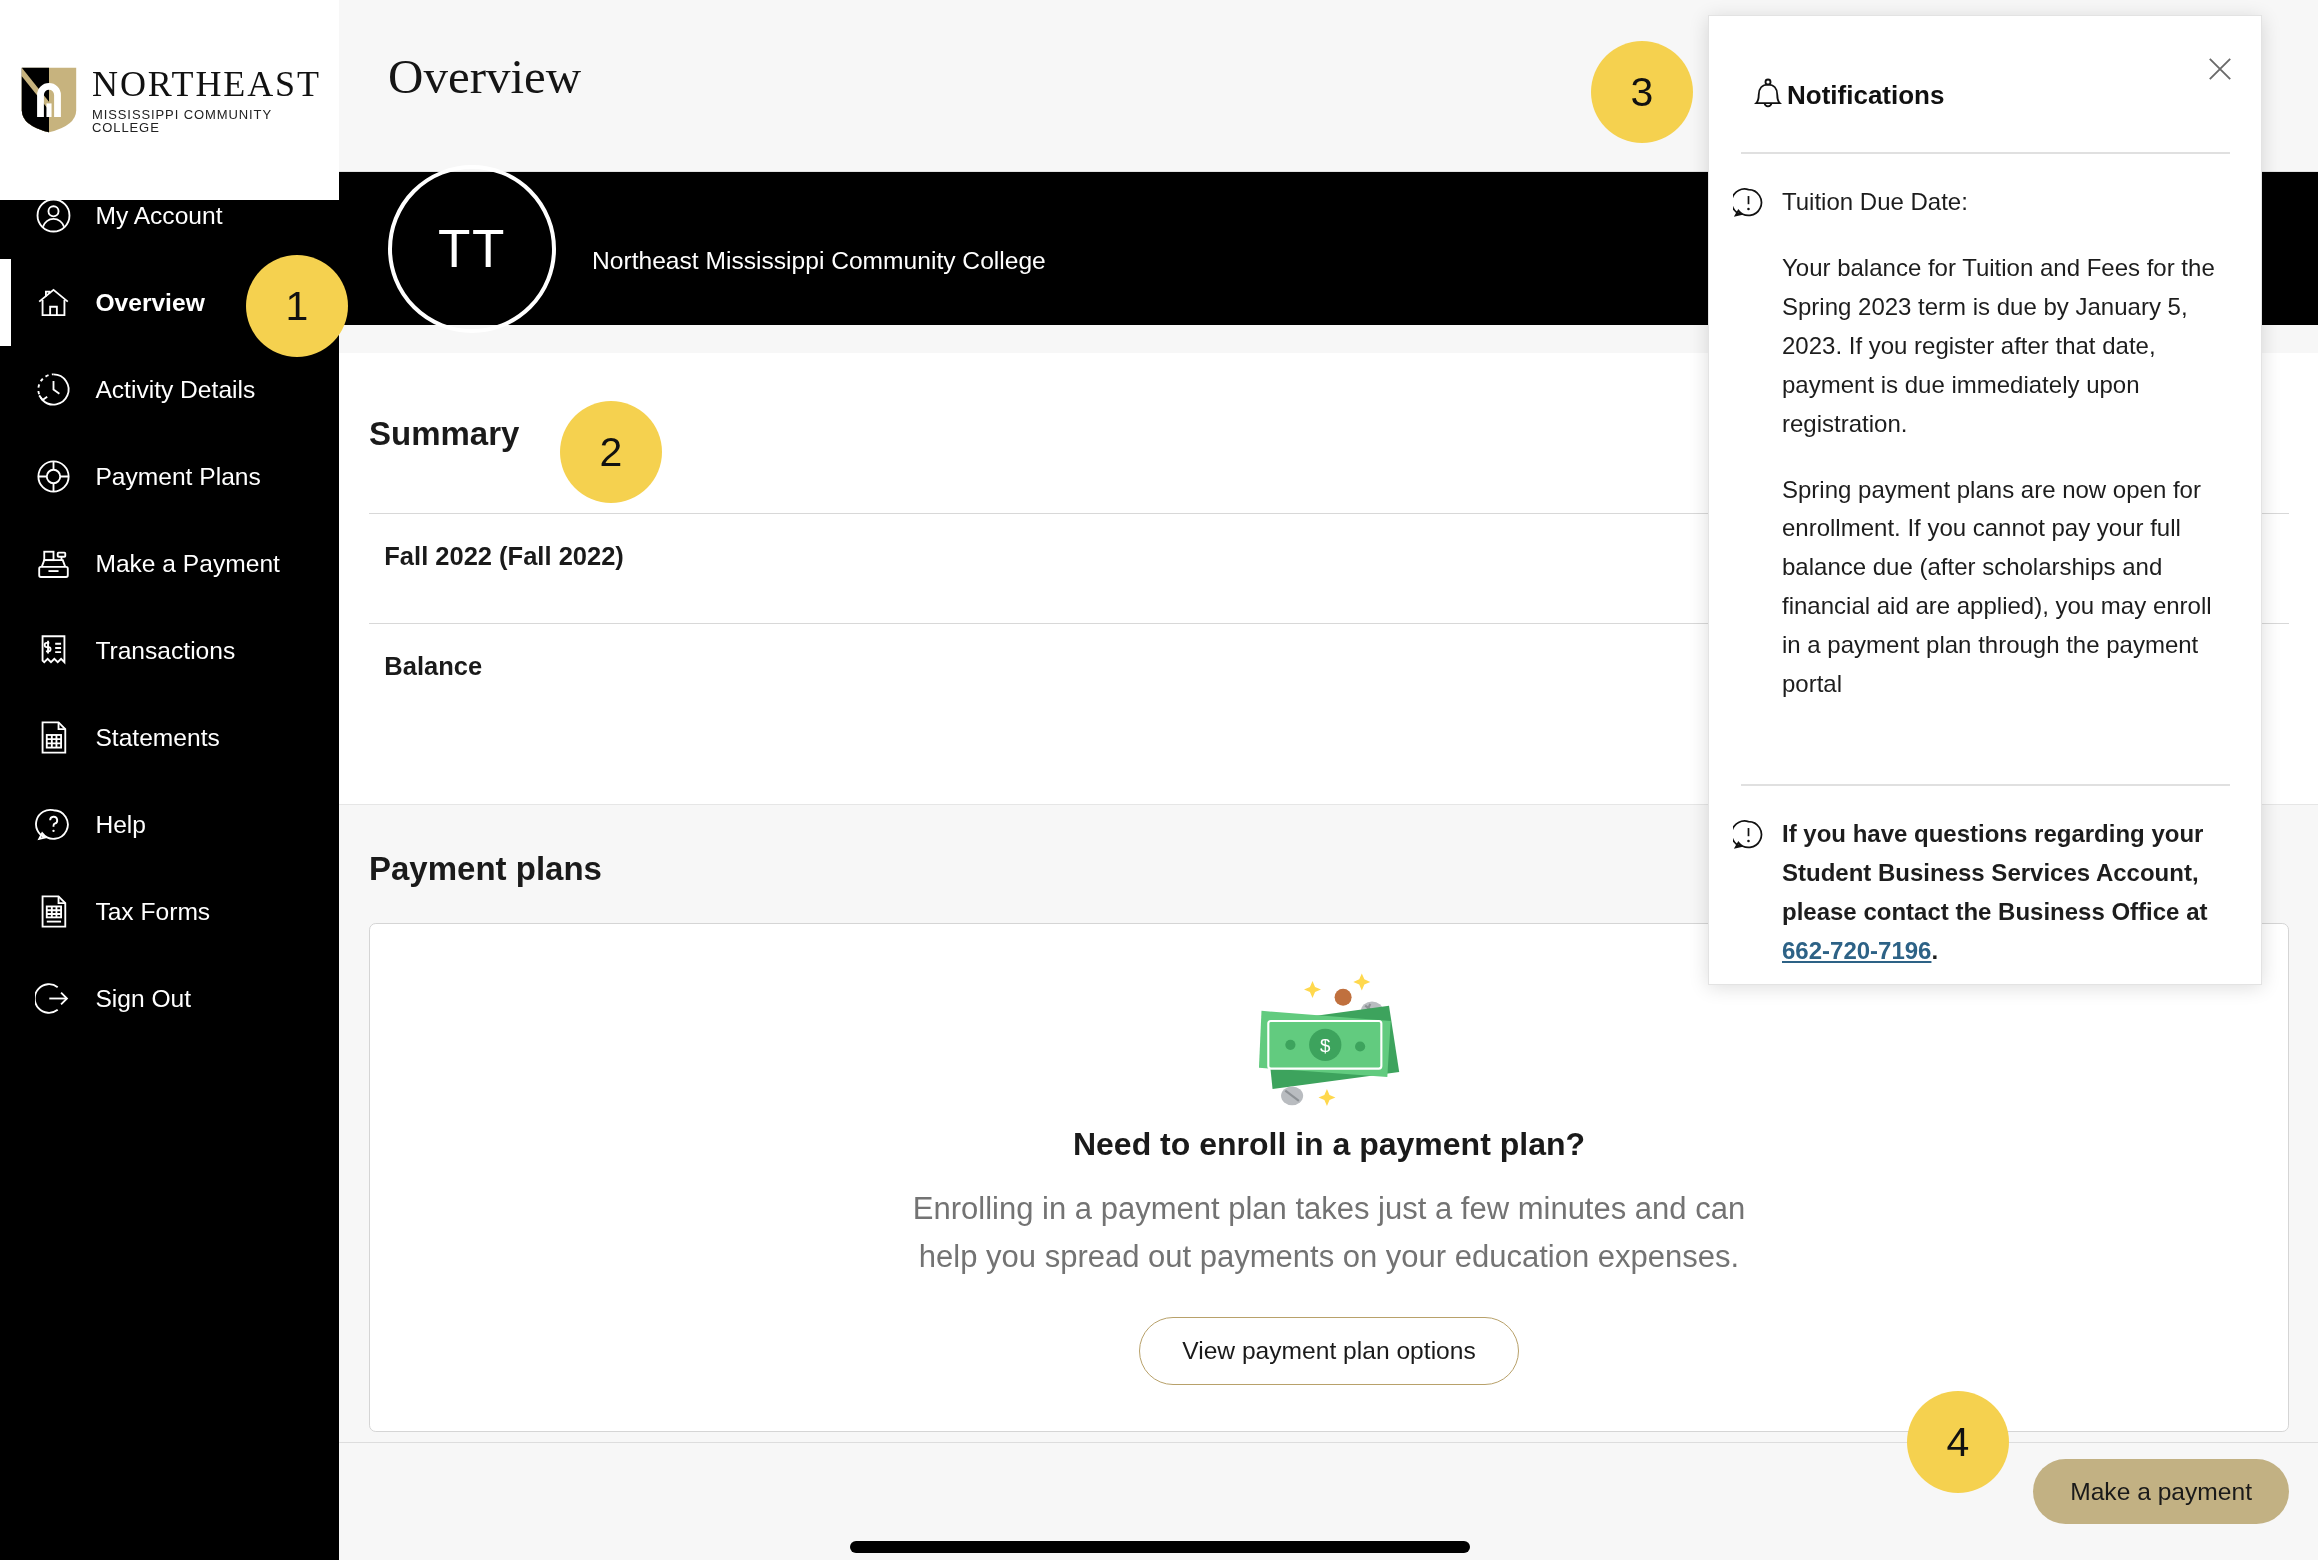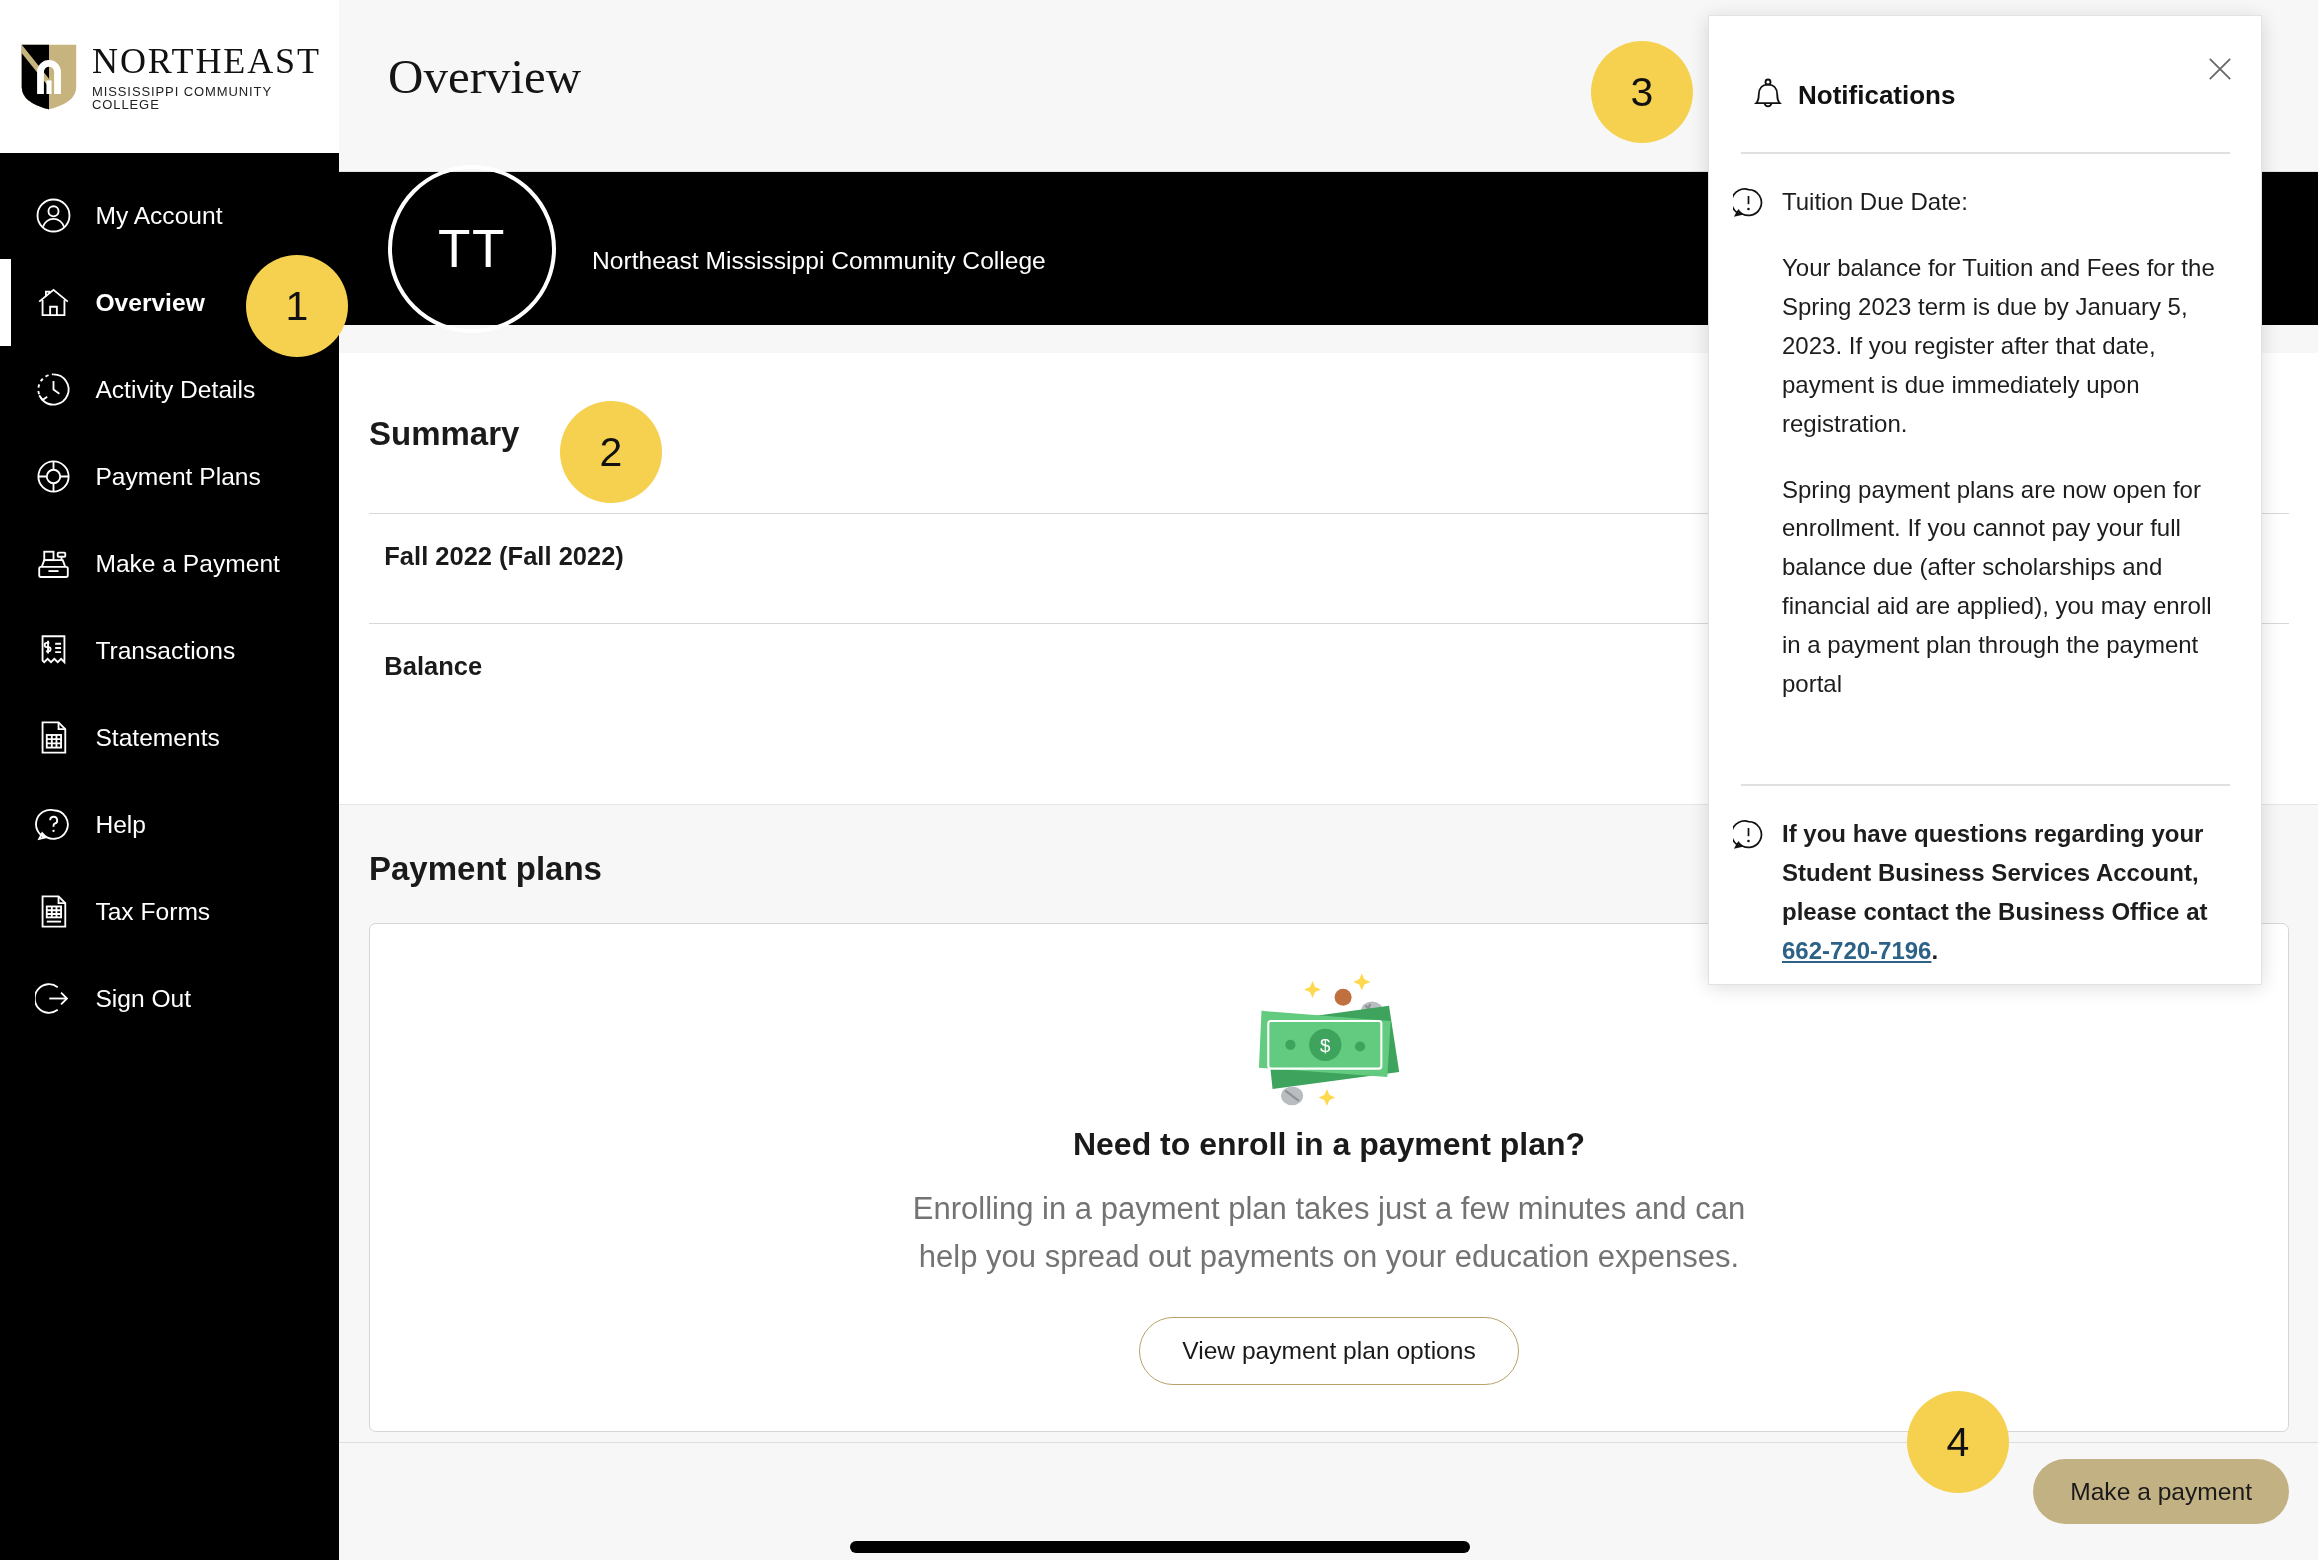--- a/index.html
+++ b/index.html
@@ -12,21 +12,21 @@
   #root { position: relative; width: 2319px; height: 1560px; }
 
   
   .sidebar {
     position: absolute; left: 0; top: 0;
     width: 339px; height: 1560px;
     background: #000000;
   }
   .brand {
     position: absolute; left: 0; top: 0;
-    width: 339px; height: 153px;
+    width: 339px; height: 200px;
     background: #ffffff;
     display: flex; align-items: center; gap: 13.6px;
     padding-left: 20.4px;
   }
   .brand-shield { width: 58px; height: 68px; flex: none; }
   .brand-wordmark { display: flex; flex-direction: column; line-height: 1; }
   .brand-name {
     font-family: "Liberation Serif", serif;
     font-size: 36px; letter-spacing: 1.9px; color: #111;
     font-weight: 400;
@@ -200,21 +200,21 @@
     border: 0.8px solid #e3e3e3;
     box-shadow: 0 3.4px 18.7px rgba(0,0,0,0.14);
   }
   .notif-close {
     position: absolute; right: 24px; top: 36px;
     width: 34px; height: 34px;
     cursor: pointer;
   }
   .notif-head {
     position: absolute; left: 42px; top: 61px;
-    display: flex; align-items: center; gap: 13px;
+    display: flex; align-items: center; gap: 2px;
   }
   .notif-head svg { width: 34px; height: 37px; display: block; }
   .notif-head-label { font-size: 26px; font-weight: bold; color: #111; }
   .notif-divider {
     position: absolute; left: 32px; width: 489px; height: 1.7px;
     background: #e0e0e0;
   }
   .notif-item {
     position: absolute; left: 24px; width: 501px;
     display: flex; gap: 18px;

